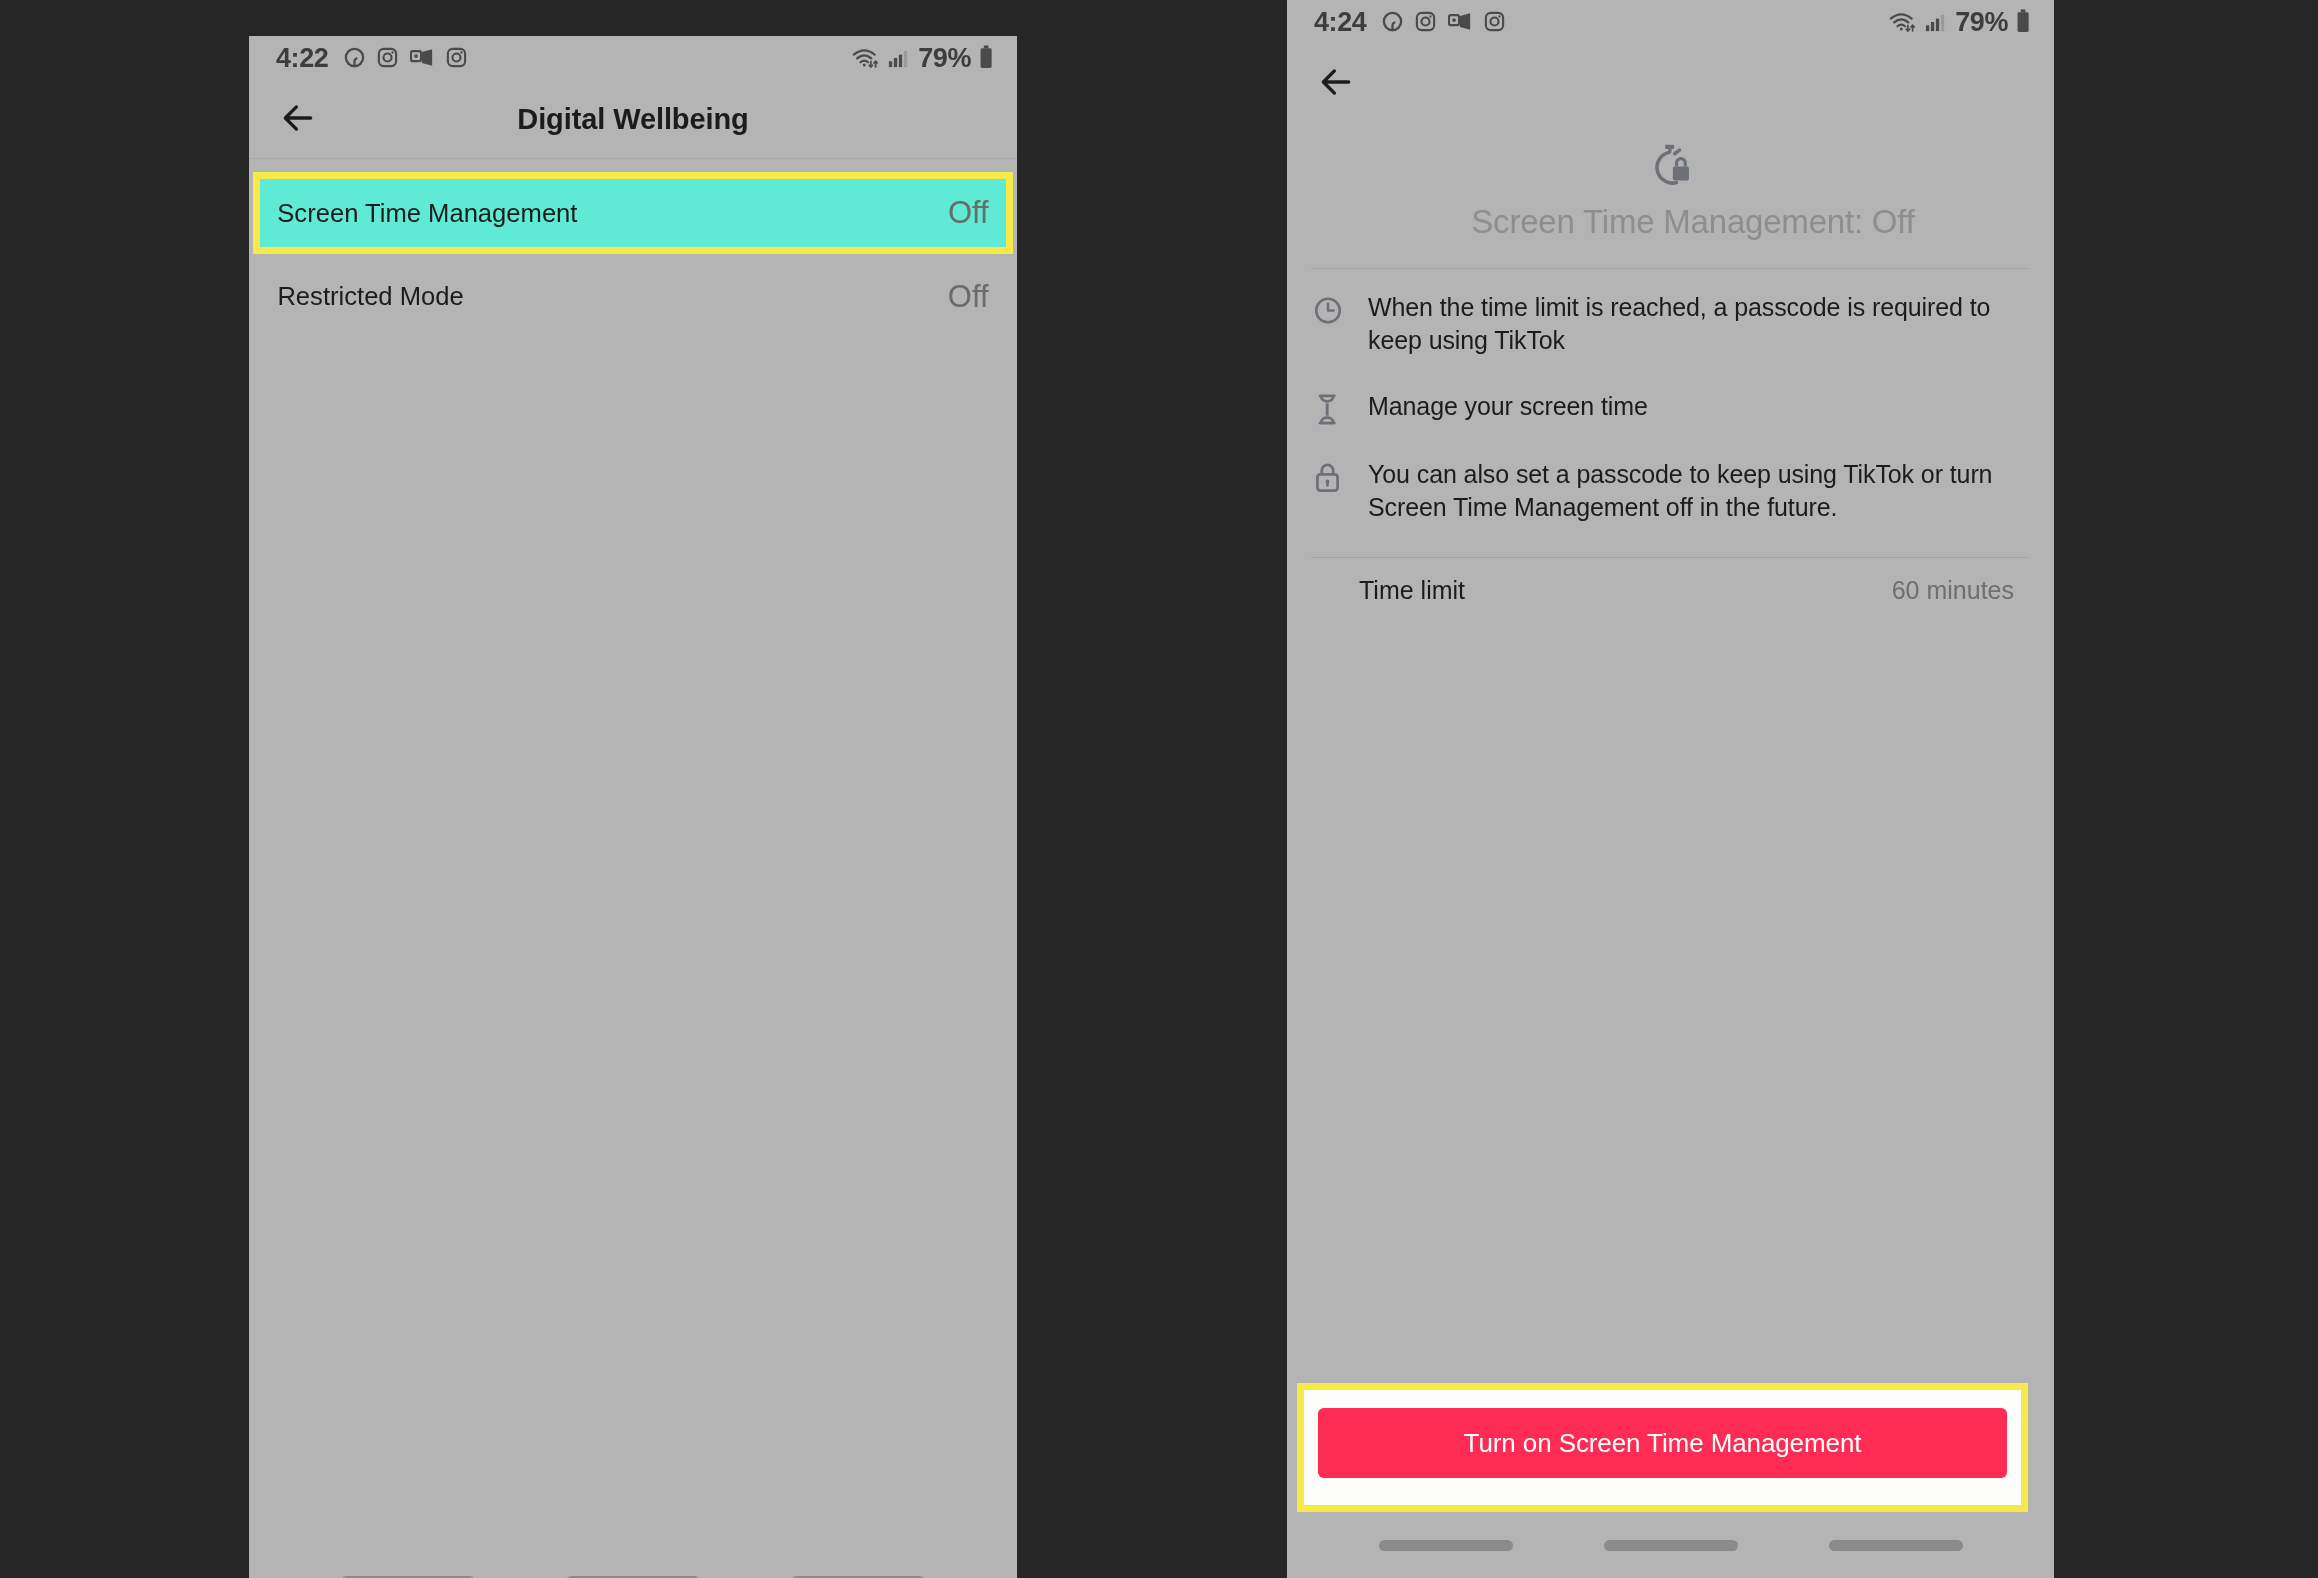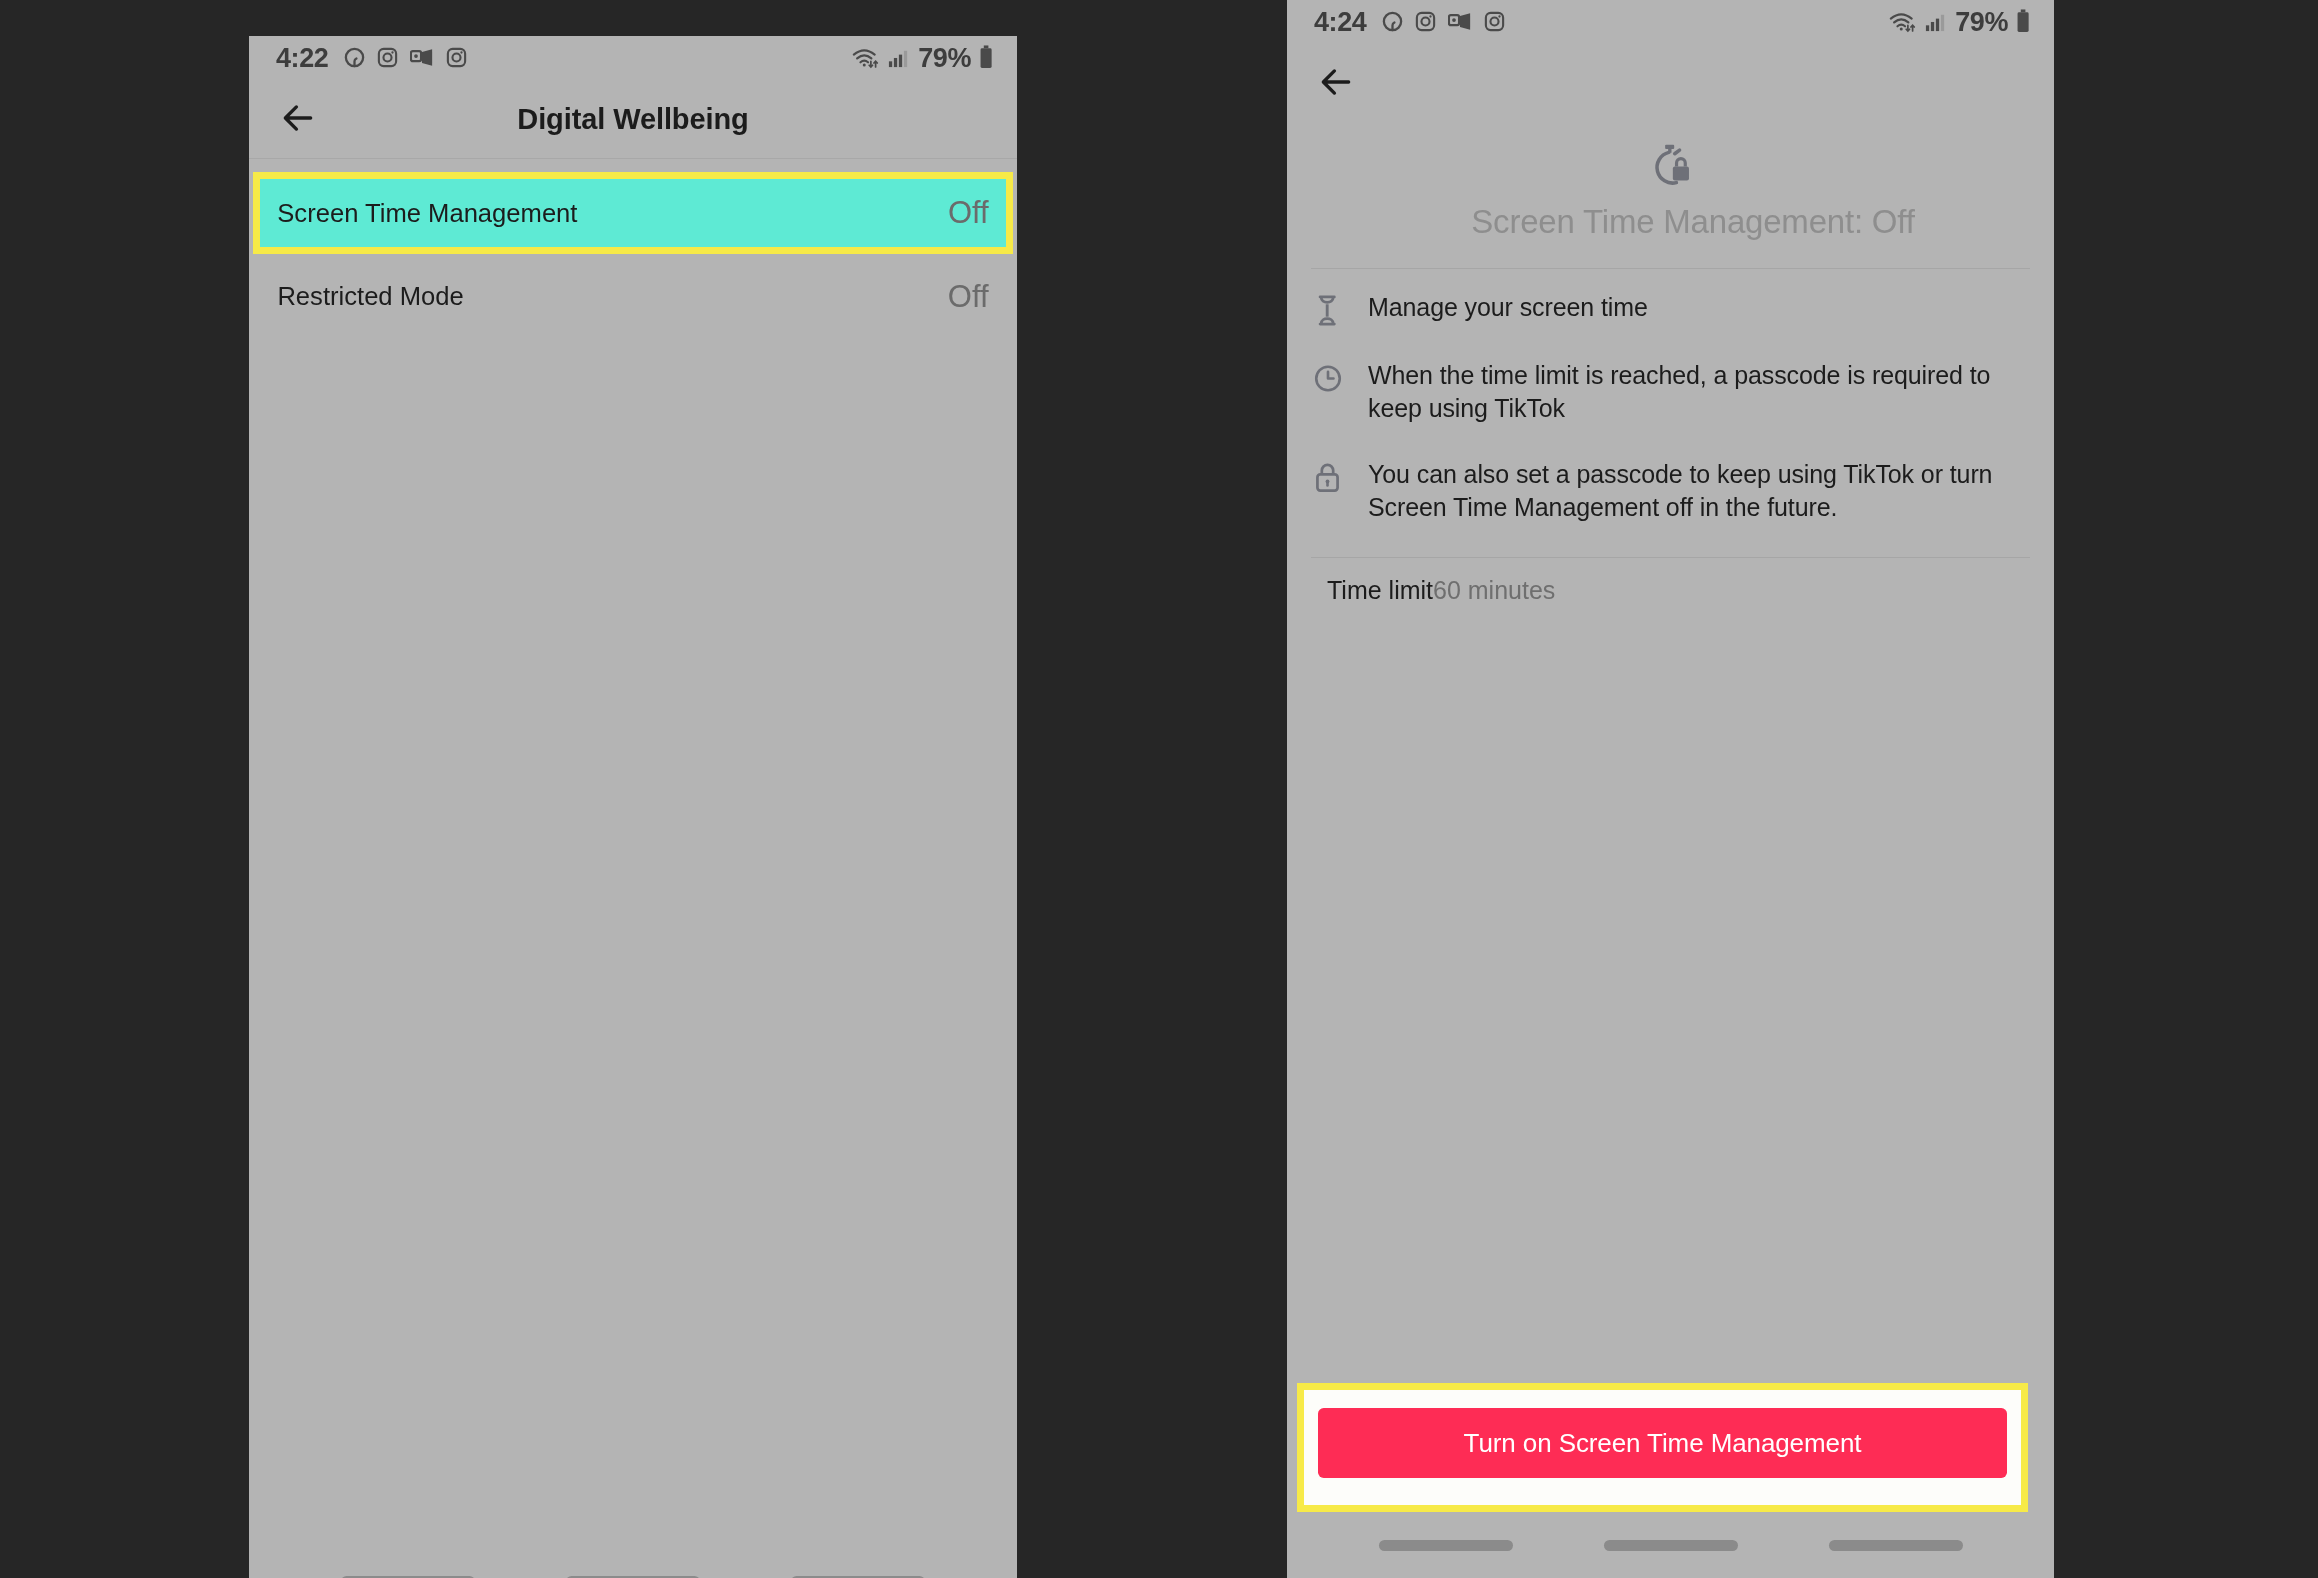--- a/index.html
+++ b/index.html
@@ -169,22 +169,24 @@
   .feature-text {
     font-size: 25px;
     line-height: 33px;
     color: #1c1c1c;
     letter-spacing: -0.1px;
   }
 
   .timelimit-row {
     display: flex;
     align-items: center;
+    justify-content: space-between;
     padding: 0 40px;
     height: 65px;
+    margin-left: 32px;
   }
   .tl-label { font-size: 25px; color: #1c1c1c; }
   .tl-value { font-size: 25px; color: #6f6f6f; }
 
   
   .cta-highlight {
     position: absolute;
     left: 10px;
     right: 26px;
     bottom: 67px;
@@ -418,38 +420,38 @@
       </div>
       <div class="stm-hero-title">Screen Time Management: Off</div>
     </div>
 
     <div class="divider"></div>
 
     <div class="features">
 
       <div class="feature">
         <div class="feature-icon">
+          <svg width="30" height="31" viewBox="0 0 24 24">
+              <circle cx="12" cy="12" r="9.4" fill="none" stroke="#6e7078" stroke-width="2.1"></circle>
+              <path d="M12 6.6 V12 H16.4" fill="none" stroke="#6e7078" stroke-width="2.1" stroke-linecap="round" stroke-linejoin="round"></path>
+            </svg>
+        </div>
+        <div class="feature-text">When the time limit is reached, a passcode is required to keep using TikTok</div>
+      </div>
+
+      <div class="feature">
+        <div class="feature-icon">
           <svg width="28.4" height="31" viewBox="0 0 20 24">
               <path d="M4.5 1.5 H15.5 M4.5 22.5 H15.5" stroke="#6e7078" stroke-width="2.2" stroke-linecap="round"></path>
               <path d="M5.4 2 C5.4 7 14.6 7 14.6 2" fill="none" stroke="#6e7078" stroke-width="2.2"></path>
               <path d="M5.4 22 C5.4 17 14.6 17 14.6 22" fill="none" stroke="#6e7078" stroke-width="2.2"></path>
               <path d="M10 7.2 V16.8" stroke="#6e7078" stroke-width="2.2"></path>
             </svg>
         </div>
         <div class="feature-text">Manage your screen time</div>
-      </div>
-
-      <div class="feature">
-        <div class="feature-icon">
-          <svg width="30" height="31" viewBox="0 0 24 24">
-              <circle cx="12" cy="12" r="9.4" fill="none" stroke="#6e7078" stroke-width="2.1"></circle>
-              <path d="M12 6.6 V12 H16.4" fill="none" stroke="#6e7078" stroke-width="2.1" stroke-linecap="round" stroke-linejoin="round"></path>
-            </svg>
-        </div>
-        <div class="feature-text">When the time limit is reached, a passcode is required to keep using TikTok</div>
       </div>
 
       <div class="feature">
         <div class="feature-icon">
           <svg width="27" height="31" viewBox="0 0 20 24">
               <rect x="2.2" y="9.6" width="15.6" height="12.6" rx="2.2" fill="none" stroke="#6e7078" stroke-width="2.1"></rect>
               <path d="M5.6 9.6 V6.6 a4.4 4.4 0 0 1 8.8 0 V9.6" fill="none" stroke="#6e7078" stroke-width="2.1"></path>
               <circle cx="10" cy="15" r="1.5" fill="#6e7078"></circle>
               <path d="M10 15.6 V18.2" stroke="#6e7078" stroke-width="2" stroke-linecap="round"></path>
             </svg>

